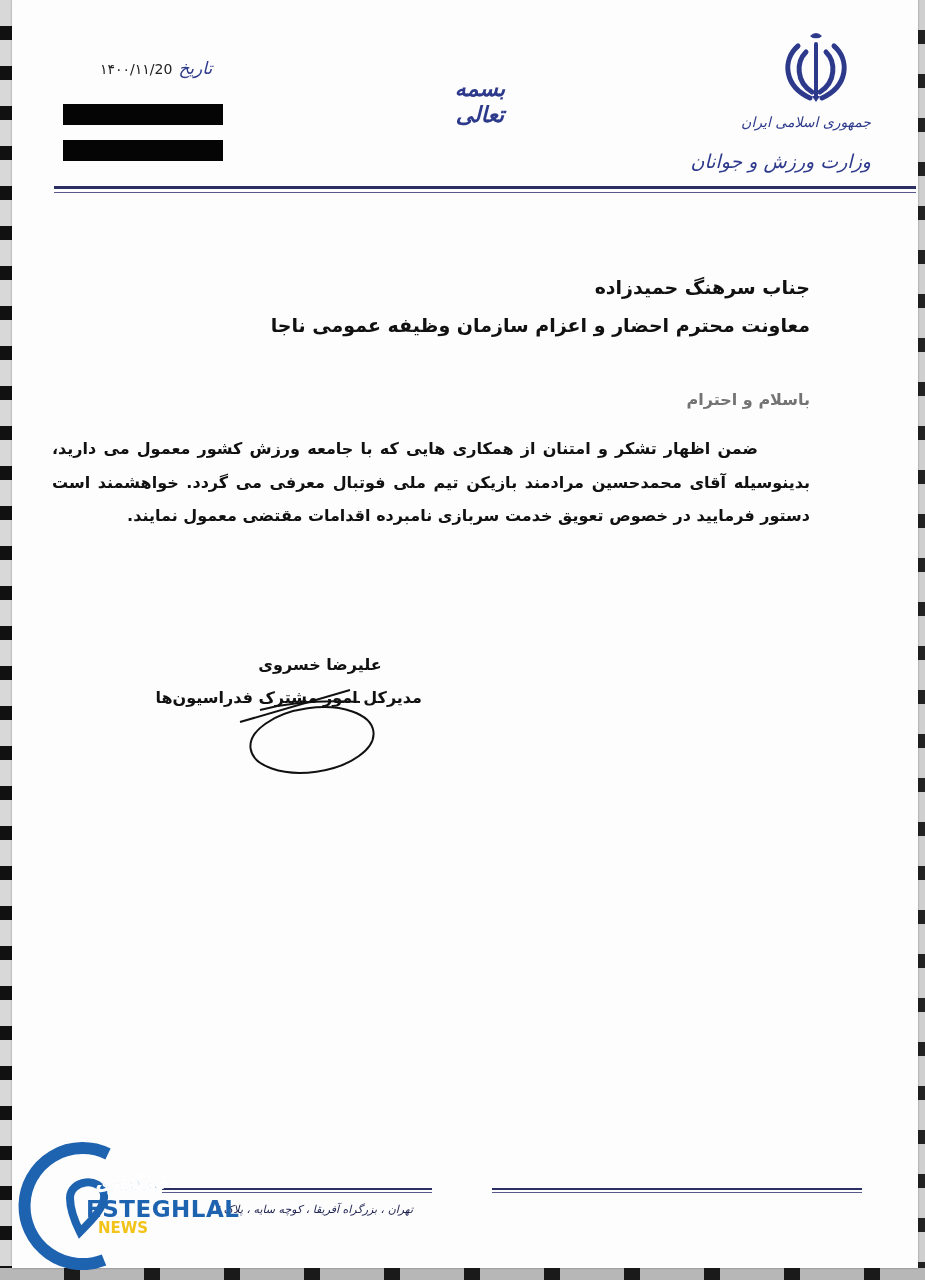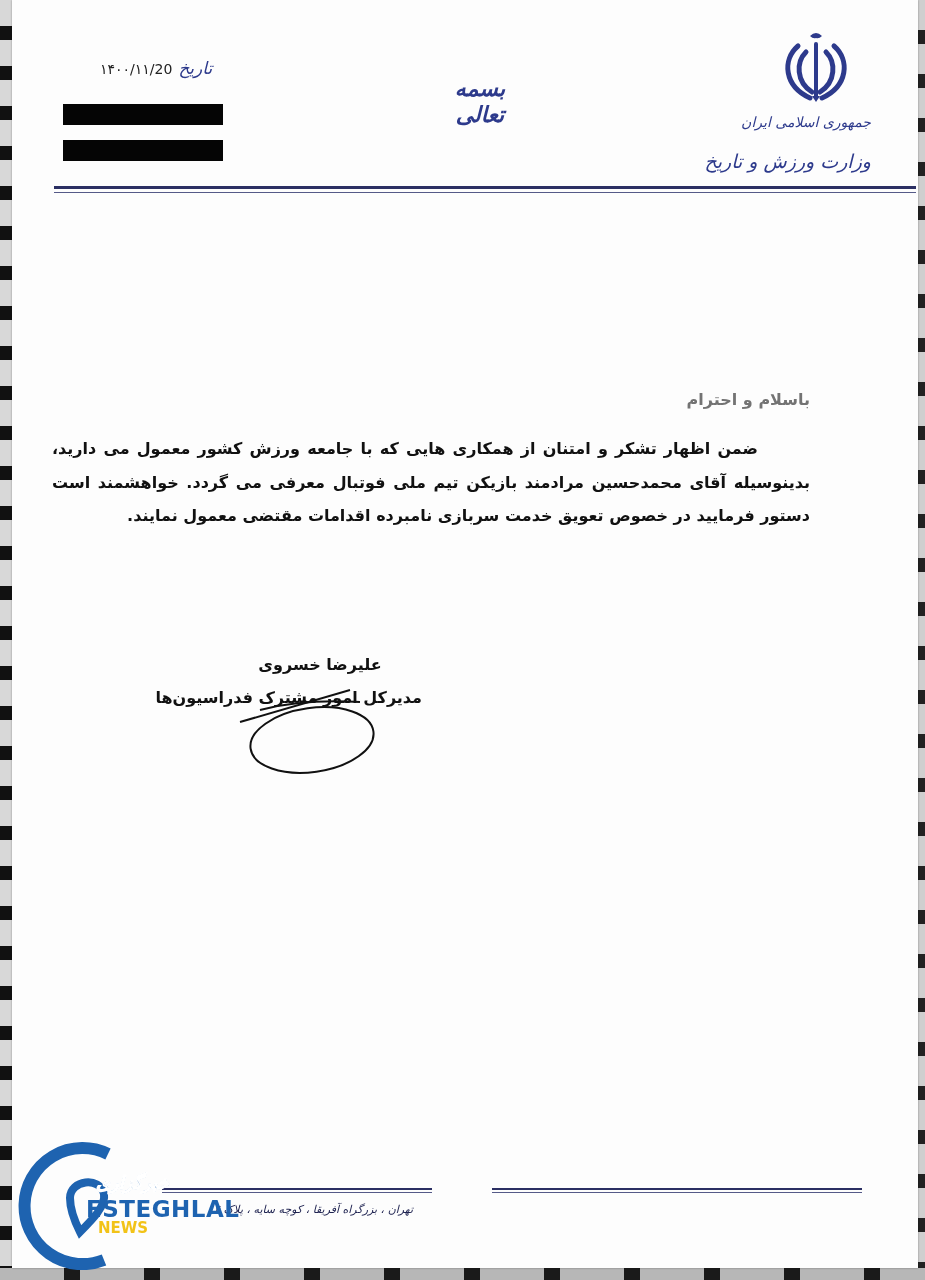--- a/index.html
+++ b/index.html
@@ -103,27 +103,31 @@
       <path d="M40 14 L40 66" stroke-width="4"></path>
       <path d="M30 22 C20 32,20 52,36 62"></path>
       <path d="M50 22 C60 32,60 52,44 62"></path>
       <path d="M22 16 C6 30,8 56,34 68"></path>
       <path d="M58 16 C74 30,72 56,46 68"></path>
     </g>
     <path d="M34 6 Q40 0 46 6 Q43 9 40 8 Q37 9 34 6 Z" fill="#2d3a8c"></path>
     <path d="M36 66 L40 72 L44 66 Z" fill="#2d3a8c"></path>
   </svg>
   <div class="gov-line1">جمهوری اسلامی ایران</div>
-  <div class="gov-line2">وزارت ورزش و تاریخ</div>
+  <div class="gov-line2">وزارت ورزش و جوانان</div>
 
   <div class="rule-top">
     <div class="l1"></div>
       <div class="l2"></div>
   </div>
 
+  <div class="recipient">
+    <div class="line">جناب سرهنگ حمیدزاده</div>
+    <div class="line">معاونت محترم احضار و اعزام سازمان وظیفه عمومی ناجا</div>
+  </div>
 
   <div class="greeting">باسلام و احترام</div>
 
   <div class="body-text">
     <p class="first">ضمن اظهار تشکر و امتنان از همکاری هایی که با جامعه ورزش کشور معمول می دارید، بدینوسیله آقای محمدحسین مرادمند بازیکن تیم ملی فوتبال معرفی می گردد. خواهشمند است دستور فرمایید در خصوص تعویق خدمت سربازی نامبرده اقدامات مقتضی معمول نمایند.</p>
   </div>
 
   <div class="sig-name">علیرضا خسروی</div>
   <div class="sig-title">مدیرکل امور مشترک فدراسیون‌ها</div>
   <svg class="signature-scribble" viewBox="0 0 170 100">

